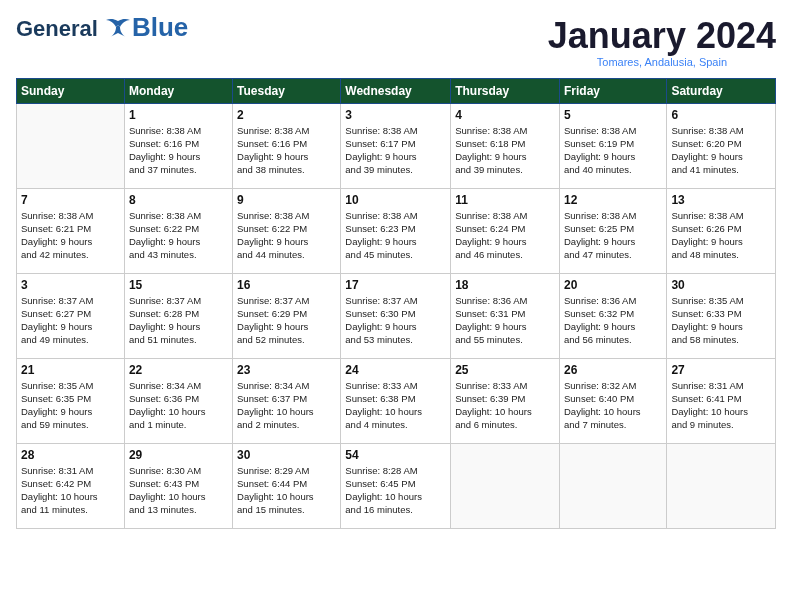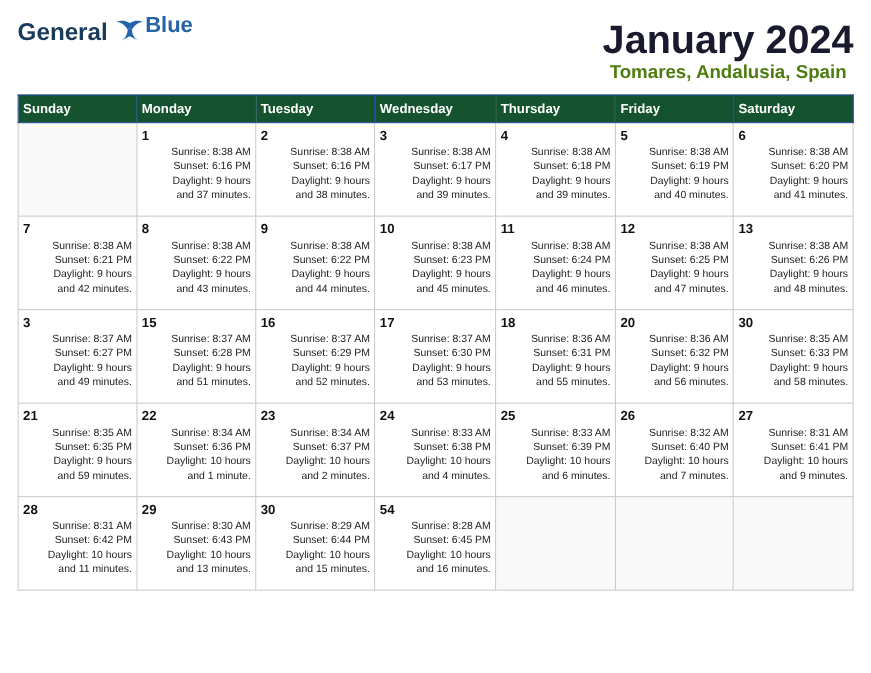--- a/index.html
+++ b/index.html
@@ -30,23 +30,22 @@
     .title-section {
       text-align: center;
     }
     .month-title {
       font-size: 36px;
       font-weight: bold;
       color: #1a1a2e;
       line-height: 1.1;
     }
     .location {
-      font-size: 17px;
-      color: #4d7c0f;
-      font-weight: bold;
+      font-size: 11px;
+      color: #3b82f6;
     }
     .calendar {
       width: 100%;
       border-collapse: collapse;
       font-size: 10px;
     }
     .calendar thead th {
       background: #14532d;
       color: #fff;
       padding: 5px 4px;
@@ -65,21 +64,20 @@
     .day-num {
       font-weight: bold;
       font-size: 12px;
       color: #111;
       margin-bottom: 2px;
     }
     .day-info {
       color: #222;
       font-size: 9.5px;
       line-height: 1.4;
-      text-align: right;
     }
     .empty-cell {
       background: #f9f9f9;
     }
     .logo-wrapper {
       display: flex;
       align-items: center;
       gap: 4px;
     }
   </style>
@@ -89,21 +87,21 @@
 <div class="page">
   <div class="header">
     <div class="logo">
       <div class="logo-wrapper">
         <span style="font-size:22px;font-weight:bold;color:#1a3a5c;">General</span>
         <svg width="28" height="22" viewBox="0 0 28 22" style="margin-left:2px;margin-top:-2px;">
           <path d="M14 4 C14 4 20 0 26 3 C22 3 18 6 16 10 L14 8 L12 10 C10 6 6 3 2 3 C8 0 14 4 14 4Z" fill="#2563a8"></path>
           <path d="M14 8 L16 10 C16 14 18 18 22 20 L14 16 L6 20 C10 18 12 14 12 10Z" fill="#2563a8"></path>
         </svg>
       </div>
-      <span style="font-size:20px;font-weight:bold;color:#2563a8;margin-top:-4px;text-align:center;">Blue</span>
+      <span style="font-size:26px;font-weight:bold;color:#2563a8;margin-top:-4px;text-align:center;">Blue</span>
     </div>
     <div class="title-section">
       <div class="month-title">January 2024</div>
       <div class="location">Tomares, Andalusia, Spain</div>
     </div>
   </div>
 
   <table class="calendar">
     <thead>
       <tr>

